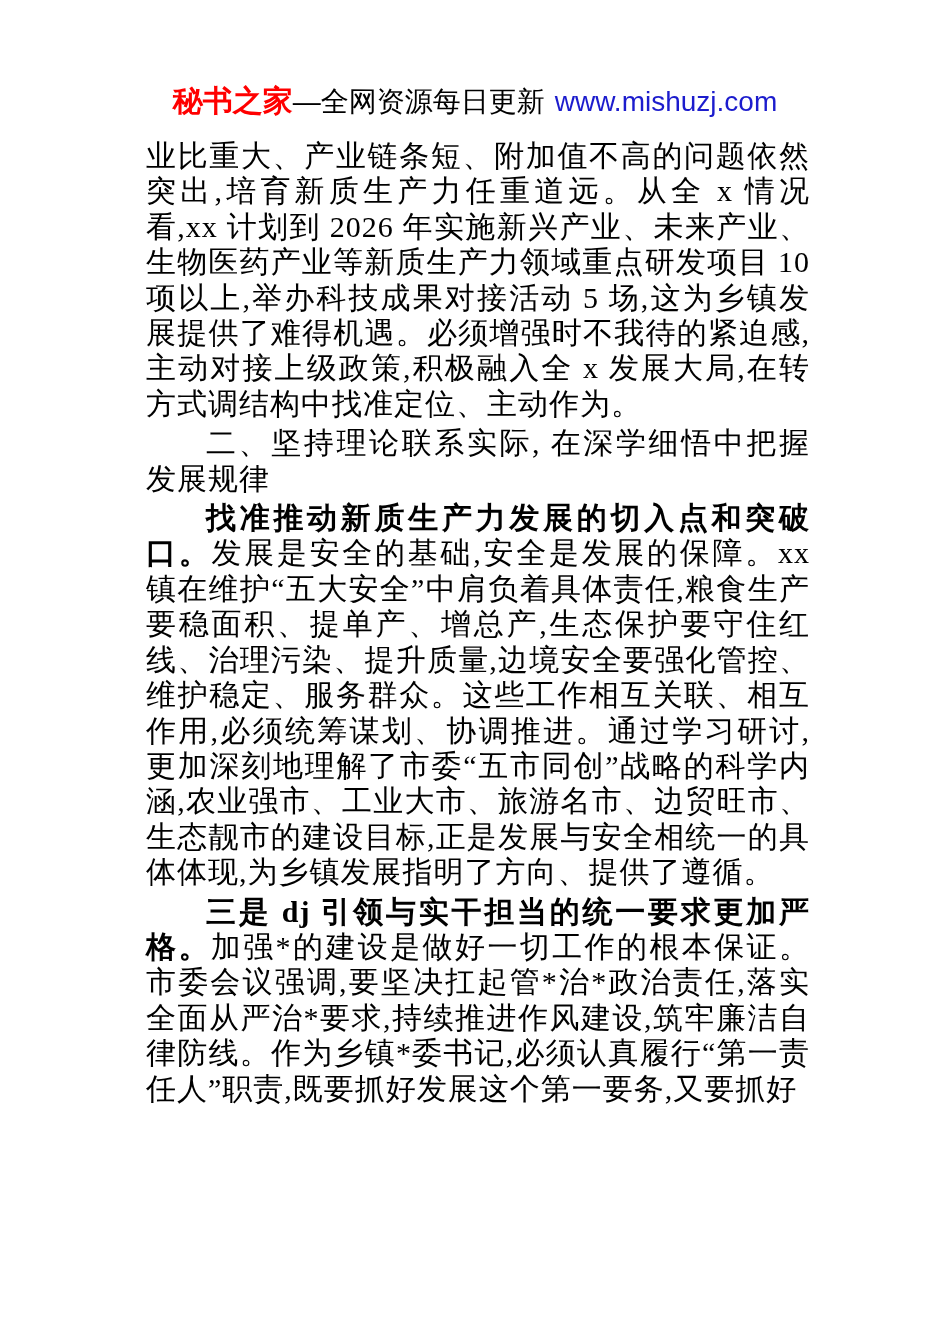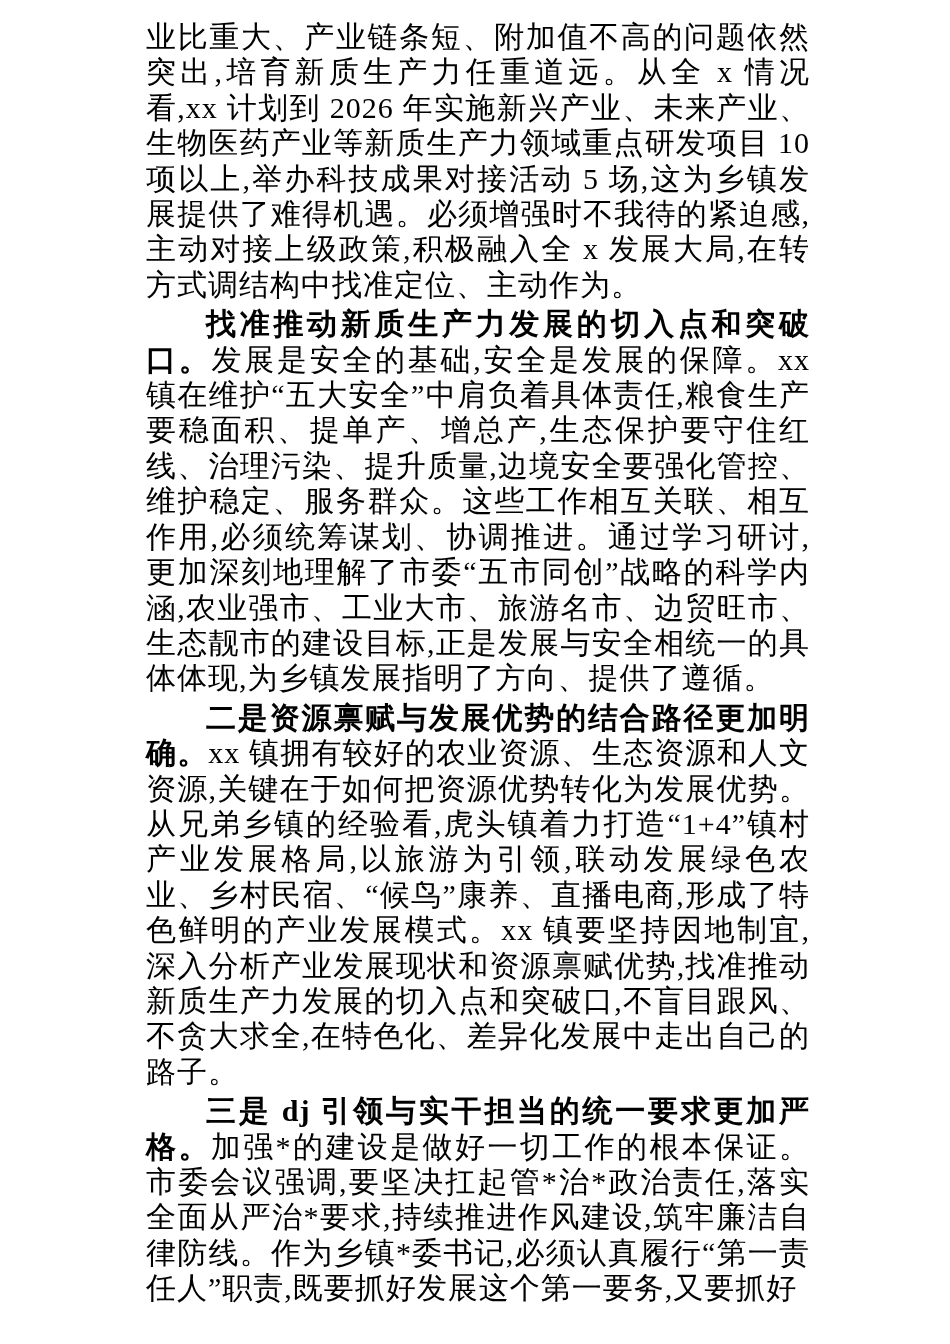--- a/index.html
+++ b/index.html
@@ -47,19 +47,22 @@
     text-indent: 2em;
   }
   .doc-body b {
     font-weight: bold;
   }
 </style>
 </head>
 <body>
 
 <div class="page">
+  <div class="doc-header">
+    <span class="brand" style="color: rgb(255, 0, 0);">秘书之家</span><span class="tagline" style="color: rgb(0, 0, 0);">—全网资源每日更新</span><span class="url" style="color: rgb(28, 28, 205);">www.mishuzj.com</span>
+  </div>
   <div class="doc-body">
       <p class="para"><span>业比重大、产业链条短、附加值不高的问题依然突出,培育新质生产力任重道远。从全 x 情况看,xx 计划到 2026 年实施新兴产业、未来产业、生物医药产业等新质生产力领域重点研发项目 10 项以上,举办科技成果对接活动 5 场,这为乡镇发展提供了难得机遇。必须增强时不我待的紧迫感,主动对接上级政策,积极融入全 x 发展大局,在转方式调结构中找准定位、主动作为。</span></p>
+      <p class="para indent"><span>二、坚持理论联系实际, 在深学细悟中把握发展规律</span></p>
       <p class="para indent"><b>找准推动新质生产力发展的切入点和突破口。</b><span>发展是安全的基础,安全是发展的保障。xx 镇在维护“五大安全”中肩负着具体责任,粮食生产要稳面积、提单产、增总产,生态保护要守住红线、治理污染、提升质量,边境安全要强化管控、维护稳定、服务群众。这些工作相互关联、相互作用,必须统筹谋划、协调推进。通过学习研讨,更加深刻地理解了市委“五市同创”战略的科学内涵,农业强市、工业大市、旅游名市、边贸旺市、生态靓市的建设目标,正是发展与安全相统一的具体体现,为乡镇发展指明了方向、提供了遵循。</span></p>
-      <p class="para indent"><b>二是资源禀赋与发展优势的结合路径更加明确。</b><span>xx 镇拥有较好的农业资源、生态资源和人文资源,关键在于如何把资源优势转化为发展优势。从兄弟乡镇的经验看,虎头镇着力打造“1+4”镇村产业发展格局,以旅游为引领,联动发展绿色农业、乡村民宿、“候鸟”康养、直播电商,形成了特色鲜明的产业发展模式。xx 镇要坚持因地制宜,深入分析产业发展现状和资源禀赋优势,找准推动新质生产力发展的切入点和突破口,不盲目跟风、不贪大求全,在特色化、差异化发展中走出自己的路子。</span></p>
       <p class="para indent"><b>三是 dj 引领与实干担当的统一要求更加严格。</b><span>加强*的建设是做好一切工作的根本保证。市委会议强调,要坚决扛起管*治*政治责任,落实全面从严治*要求,持续推进作风建设,筑牢廉洁自律防线。作为乡镇*委书记,必须认真履行“第一责任人”职责,既要抓好发展这个第一要务,又要抓好</span></p>
     </div>
 </div>
 
 </body></html>

